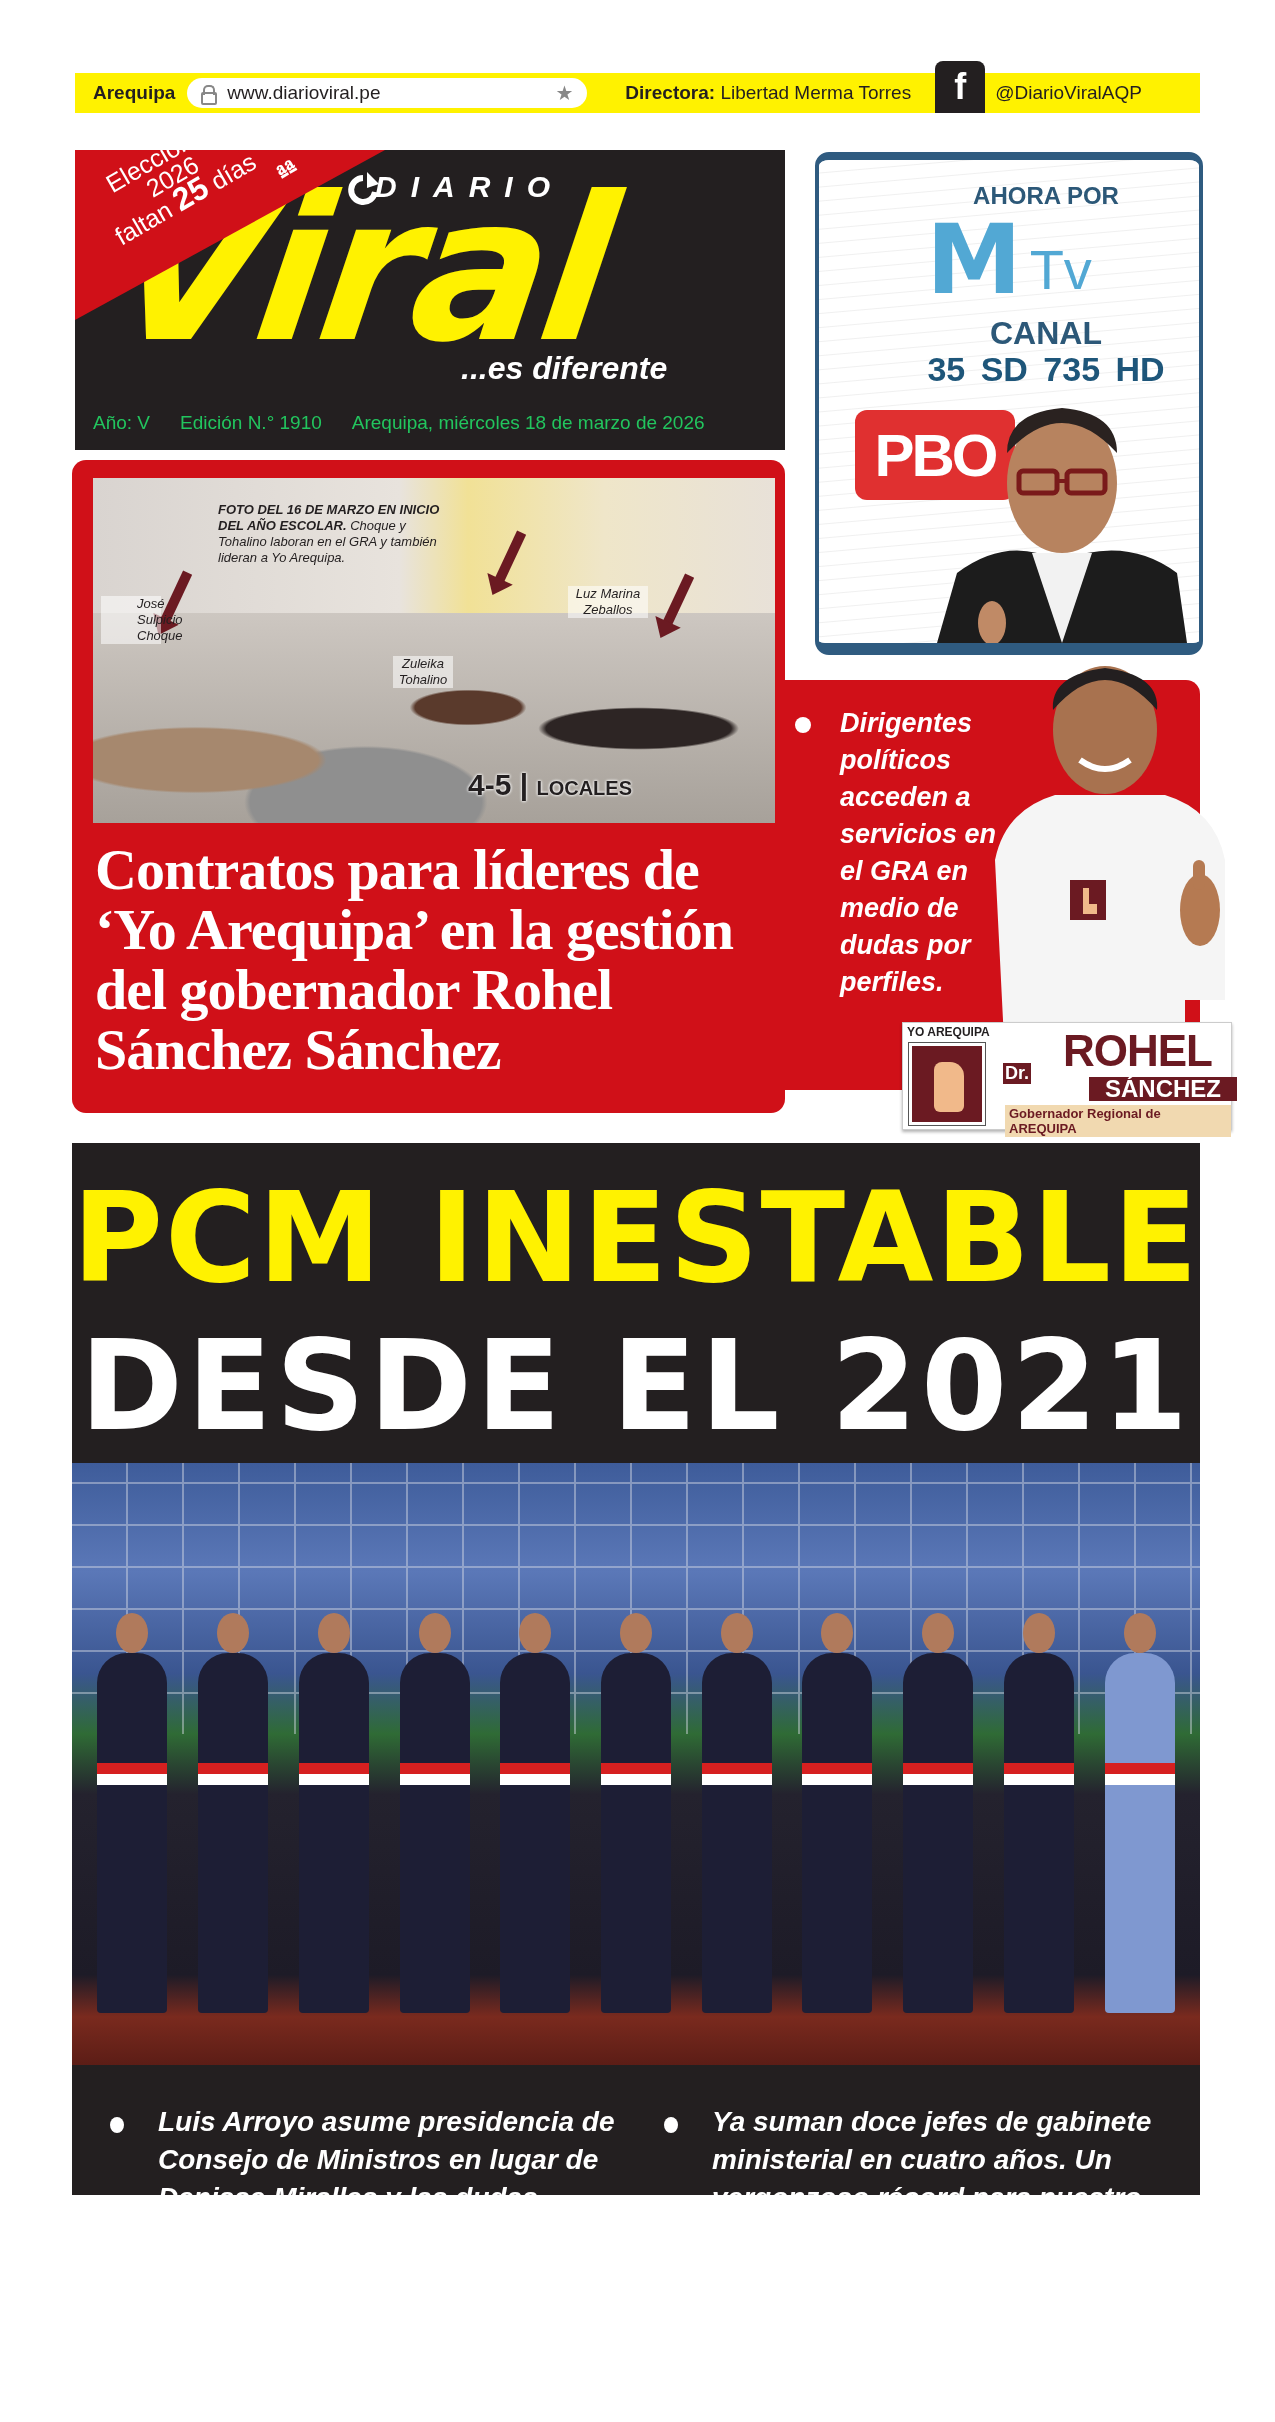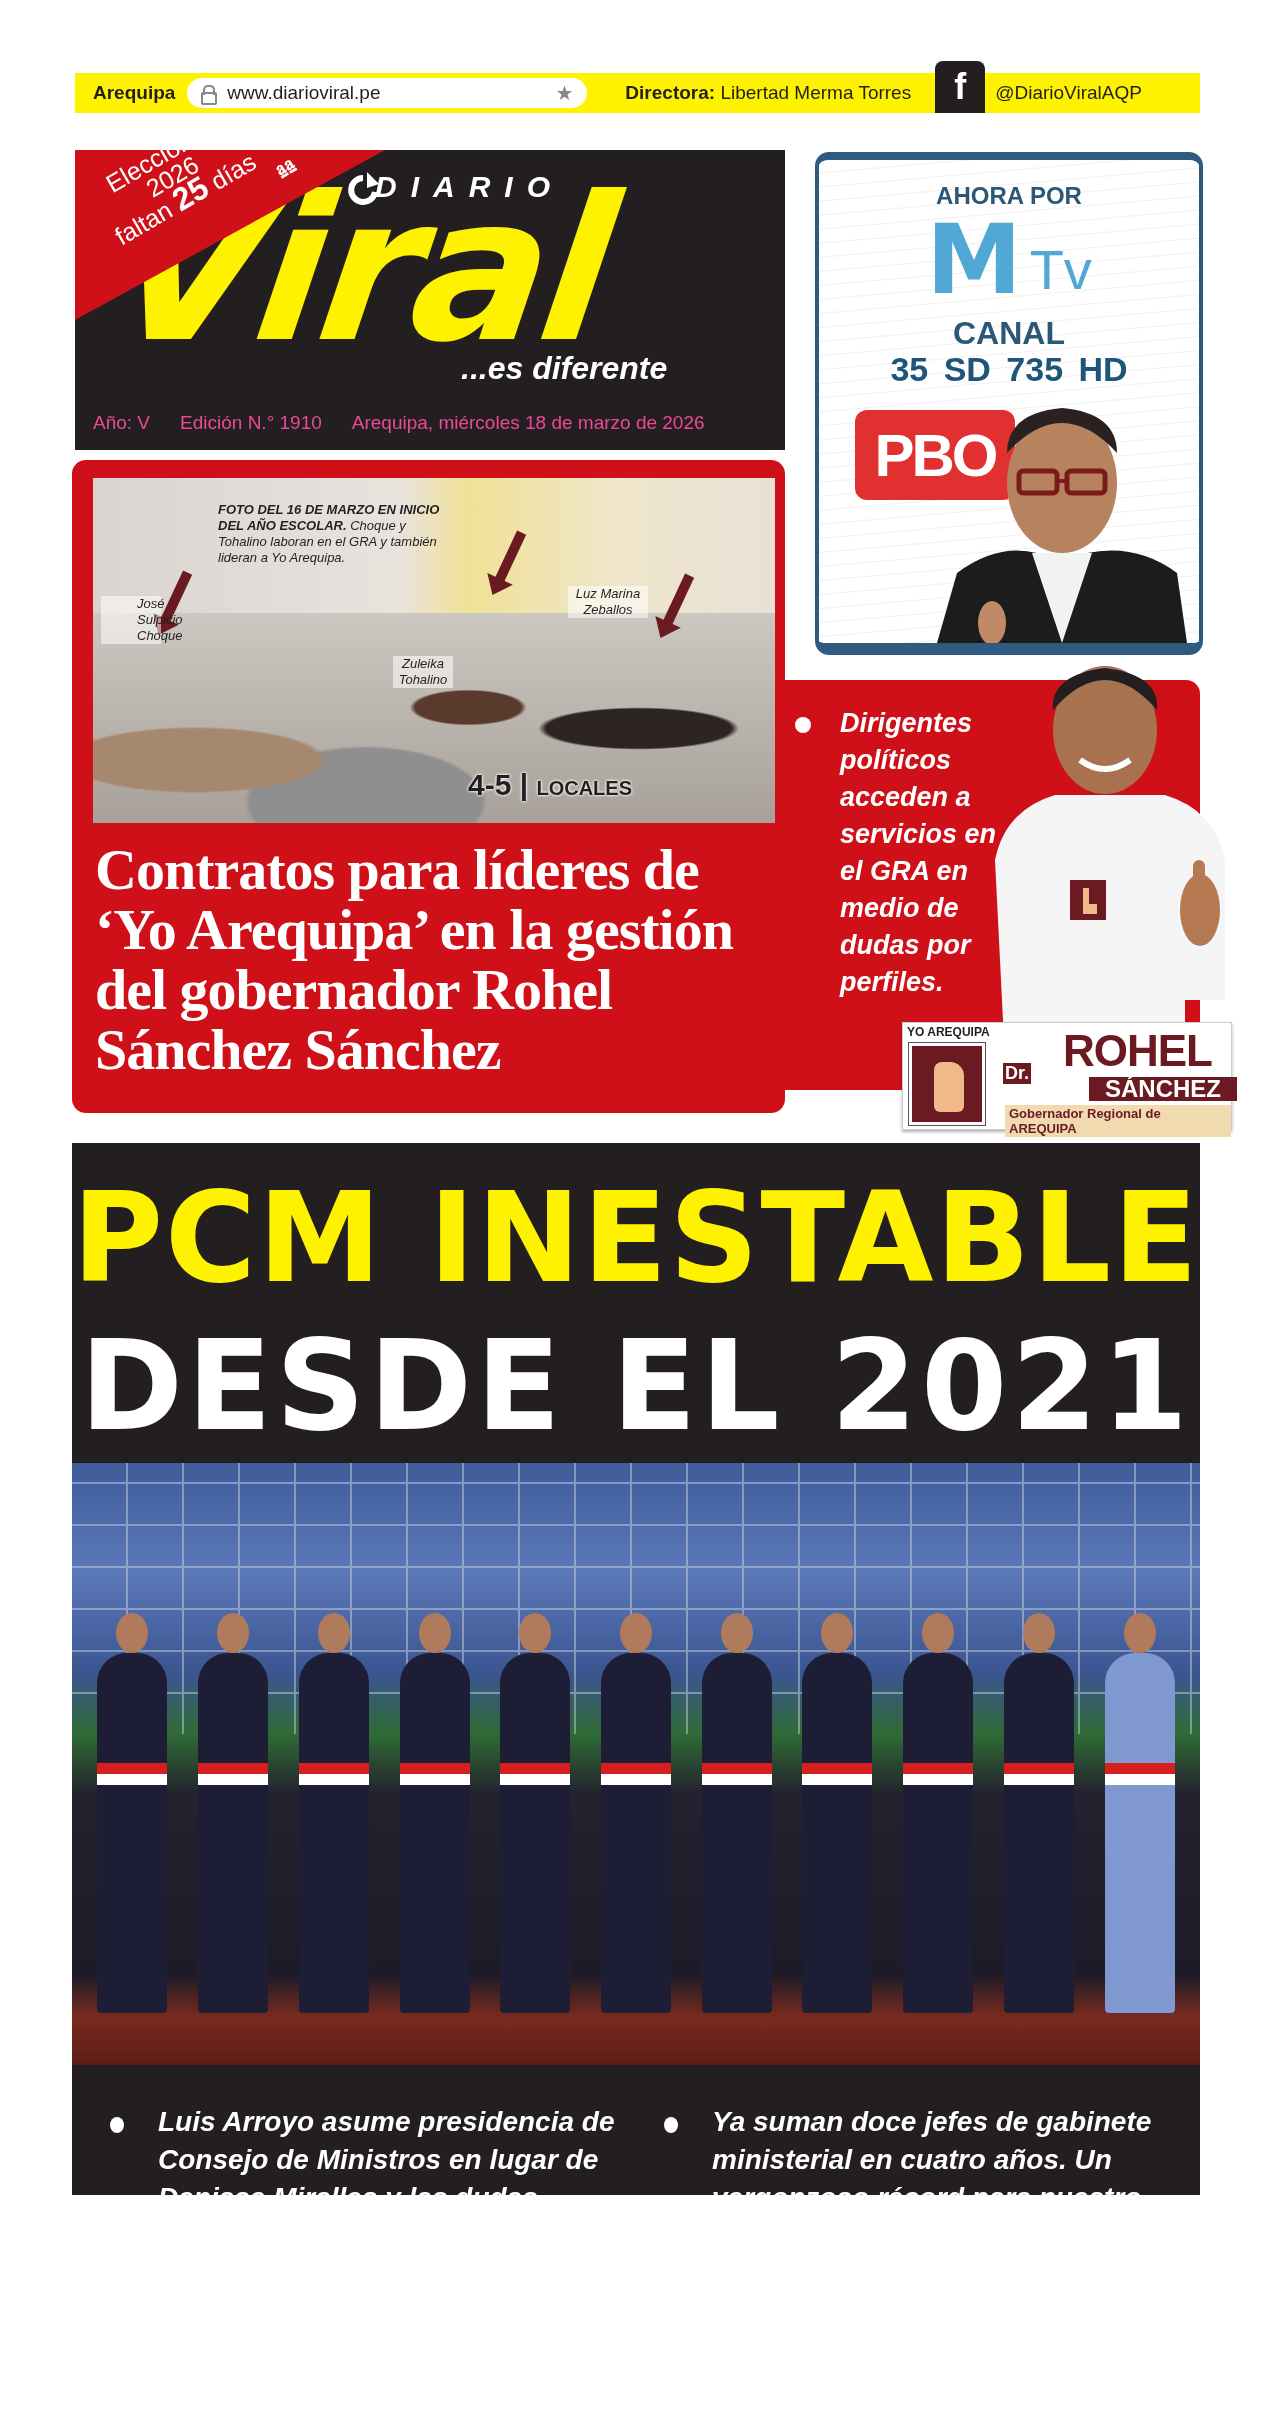--- a/index.html
+++ b/index.html
@@ -23,24 +23,24 @@
   
   .masthead { position: absolute; left: 75px; top: 150px; width: 710px; height: 300px; background: #231f20; overflow: hidden; }
   .masthead .corner { position: absolute; left: 0; top: 0; width: 0; height: 0; border-top: 170px solid #d01018; border-right: 310px solid transparent; }
   .masthead .corner-text { position: absolute; left: 10px; top: 35px; transform: rotate(-30deg); transform-origin: left top; color: #fff; font-size: 25px; line-height: 24px; text-align: center; width: 160px; }
   .masthead .corner-text .big { font-weight: bold; font-size: 32px; }
   .masthead .ballot { position: absolute; left: 200px; top: 2px; color: #fff; font-size: 28px; font-weight: bold; transform: rotate(-30deg); }
   .masthead .diario { position: absolute; left: 300px; top: 20px; color: #fff; font-size: 30px; font-weight: bold; font-style: italic; letter-spacing: 14px; }
   .masthead .diario-icon { position: absolute; left: 270px; top: 20px; width: 36px; height: 40px; }
   .masthead .viral { position: absolute; left: 40px; top: 20px; color: #fff200; font-size: 200px; font-weight: bold; font-style: italic; letter-spacing: -6px; line-height: 200px; font-family: "DejaVu Sans", sans-serif; transform: skewX(-8deg); }
   .masthead .slogan { position: absolute; left: 386px; top: 200px; color: #fff; font-size: 32px; font-weight: bold; font-style: italic; }
-  .masthead .meta { position: absolute; left: 18px; top: 262px; color: #ec4899; font-size: 19px; display: flex; gap: 30px; }
-
-  
-  .ad { position: absolute; left: 815px; top: 152px; width: 388px; height: 503px; background: #fff; border: 4px solid #2f5b80; border-top-width: 8px; border-bottom-width: 12px; border-radius: 14px; overflow: hidden; }
+  .masthead .meta { position: absolute; left: 18px; top: 262px; color: #22c55e; font-size: 19px; display: flex; gap: 30px; }
+
+  
+  .ad { position: absolute; left: 815px; top: 152px; width: 388px; height: 503px; background: #fff; border: 4px solid #2f5b80; border-top-width: 8px; border-bottom-width: 12px; border-radius: 14px; overflow: hidden; padding-left: 37px; }
   .ad .lines { position: absolute; inset: 0; background: repeating-linear-gradient(175deg, #ffffff 0px, #ffffff 12px, #ececec 13px, #ffffff 14px); opacity: .8; }
   .ad .ahora { position: absolute; top: 22px; width: 100%; text-align: center; color: #2c5878; font-size: 24px; font-weight: bold; }
   .ad .mtv { position: absolute; top: 55px; left: 0; width: 100%; display: flex; justify-content: center; align-items: flex-end; gap: 8px; }
   .ad .mtv .m { color: #52a8d4; font-size: 96px; font-weight: bold; line-height: 90px; font-family: "DejaVu Sans", sans-serif; }
   .ad .mtv .tv { color: #52a8d4; font-size: 56px; line-height: 70px; }
   .ad .canal { position: absolute; top: 155px; width: 100%; text-align: center; color: #2c5878; font-size: 32px; font-weight: bold; }
   .ad .channels { position: absolute; top: 190px; width: 100%; text-align: center; color: #1e567a; font-size: 34px; font-weight: bold; word-spacing: 6px; }
   .ad .pbo { position: absolute; left: 36px; top: 250px; width: 160px; height: 90px; background: #e03030; border-radius: 12px; color: #fff; font-size: 60px; font-weight: bold; display: flex; align-items: center; justify-content: center; letter-spacing: -3px; }
   .ad .person { position: absolute; right: 12px; bottom: 0; width: 250px; height: 260px; }
 

